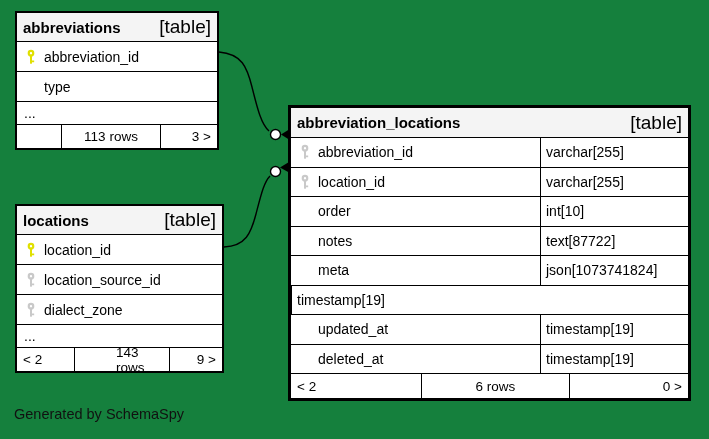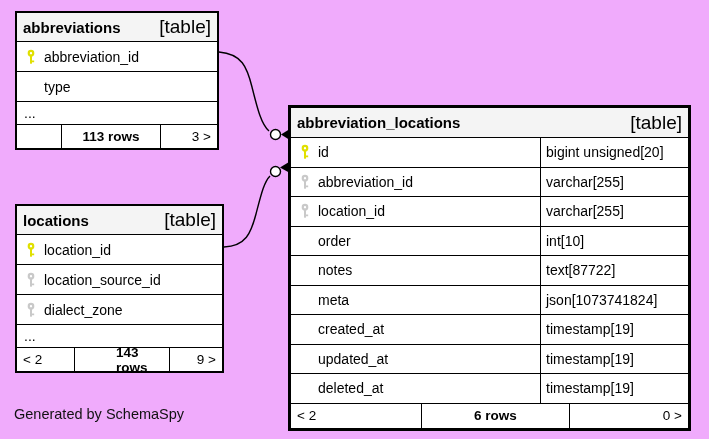--- a/index.html
+++ b/index.html
@@ -1,17 +1,17 @@
 <!DOCTYPE html>
 <html><head>
 <meta charset="utf-8">
 <style>
   html,body{margin:0;padding:0;background:#fff;}
   #canvas{
-    position:relative;width:709px;height:439px;background:#f0abfc;
+    position:relative;width:709px;height:439px;background:#15803d;
     font-family:"Liberation Sans", sans-serif;color:#000;overflow:hidden;
   }
   svg.edges{position:absolute;left:0;top:0;pointer-events:none;}
   .tbl{
     position:absolute;background:#fff;border:2px solid #000;box-sizing:border-box;
     font-size:14px;
   }
   .tbl.thick{border-width:3px;margin-top:42px;}
   .hdr{
     display:flex;justify-content:space-between;align-items:center;
@@ -27,21 +27,21 @@
   .fname{white-space:nowrap;}
   .namecell{display:flex;align-items:center;flex:0 0 249px;height:100%;}
   .typecell{
     border-left:1px solid #000;flex:1;height:100%;display:flex;align-items:center;
     padding-left:5px;white-space:nowrap;
   }
   .ellipsis{display:flex;align-items:center;border-bottom:1px solid #000;height:22px;padding-left:7px;}
   .tfoot{display:flex;height:23px;font-size:13.5px;}
   .tbl.thick .tfoot{height:24px;}
   .fcell{display:flex;align-items:center;box-sizing:border-box;height:100%;}
-  .fcell.mid{justify-content:center;border-left:1px solid #000;border-right:1px solid #000;font-weight:bold;}
+  .fcell.mid{justify-content:center;border-left:1px solid #000;border-right:1px solid #000;}
   .fcell.left{justify-content:flex-start;padding-left:6px;}
   .fcell.right{justify-content:flex-end;padding-right:6px;flex:1;}
   svg.key{width:10px;height:16px;display:block;}
   #footer-note{
     position:absolute;left:14px;top:406px;font-size:14.5px;color:#111;white-space:nowrap;
   }
   
   #tbl-abbreviations{left:15px;top:11px;width:204px;}
   #tbl-locations{left:15px;top:204px;width:209px;}
   #tbl-abbrev-locations{left:288px;top:63px;width:403px;}
@@ -146,35 +146,20 @@
       <span class="fcell right">9 &gt;</span>
     </div>
   </div>
 
   <div class="tbl thick" id="tbl-abbrev-locations">
     <div class="hdr">
       <span class="title">abbreviation_locations</span>
       <span class="tag">[table]</span>
     </div>
 
-    <div class="row">
-      <span class="namecell">
-        <span class="keycell">
-          <svg class="key" viewBox="0 0 12 18">
-            <circle cx="6" cy="4.4" r="2.7" fill="none" stroke-width="2.6" stroke="#e0e000"></circle>
-            <g fill="#e0e000">
-              <rect x="4.8" y="7" width="2.4" height="10"></rect>
-              <rect x="7" y="13.2" width="2.8" height="2.1"></rect>
-            </g>
-          </svg>
-        </span>
-        <span class="fname">id</span>
-      </span>
-      <span class="typecell">bigint unsigned[20]</span>
-    </div>
 
     <div class="row">
       <span class="namecell">
         <span class="keycell">
           <svg class="key" viewBox="0 0 12 18">
             <circle cx="6" cy="4.4" r="2.7" fill="none" stroke-width="2.6" stroke="#c9c9c9"></circle>
             <g fill="#c9c9c9">
               <rect x="4.8" y="7" width="2.4" height="10"></rect>
               <rect x="7" y="13.2" width="2.8" height="2.1"></rect>
             </g>
@@ -219,24 +204,20 @@
 
     <div class="row">
       <span class="namecell">
         <span class="keycell"></span>
         <span class="fname">meta</span>
       </span>
       <span class="typecell">json[1073741824]</span>
     </div>
 
     <div class="row">
-      <span class="namecell">
-        <span class="keycell"></span>
-        <span class="fname">created_at</span>
-      </span>
       <span class="typecell">timestamp[19]</span>
     </div>
 
     <div class="row">
       <span class="namecell">
         <span class="keycell"></span>
         <span class="fname">updated_at</span>
       </span>
       <span class="typecell">timestamp[19]</span>
     </div>

